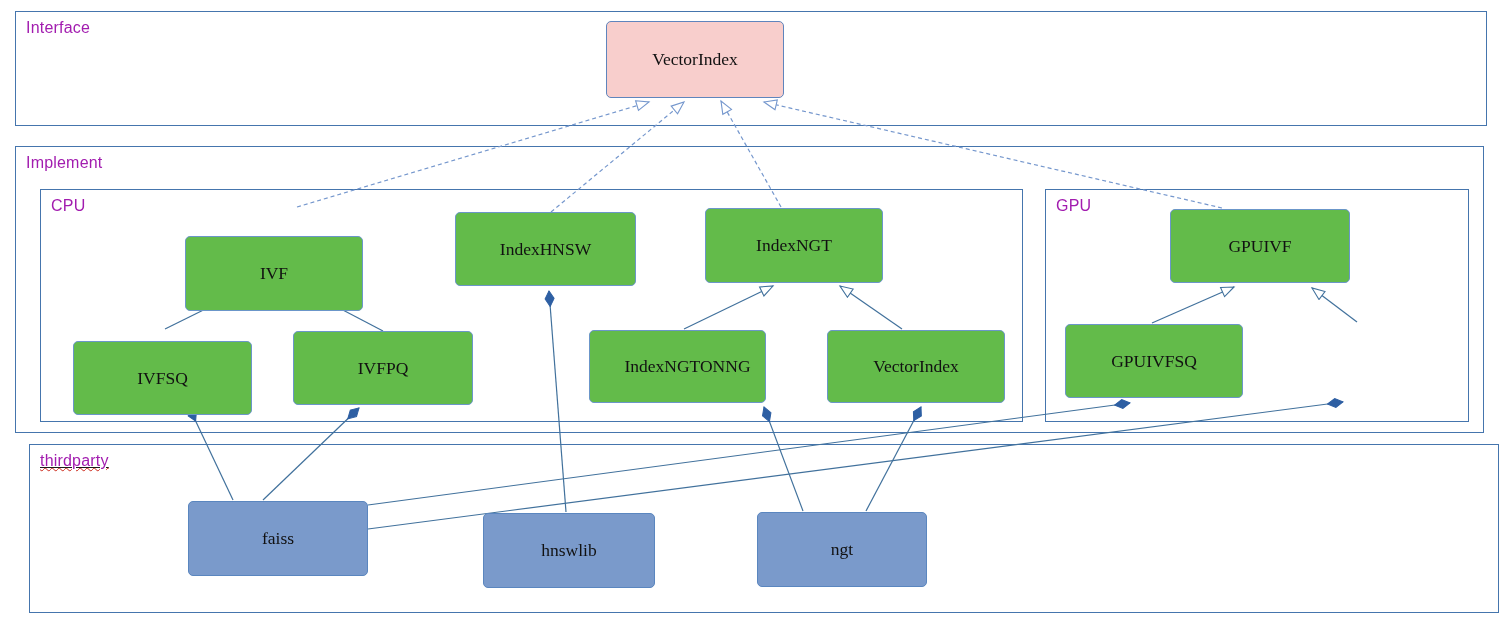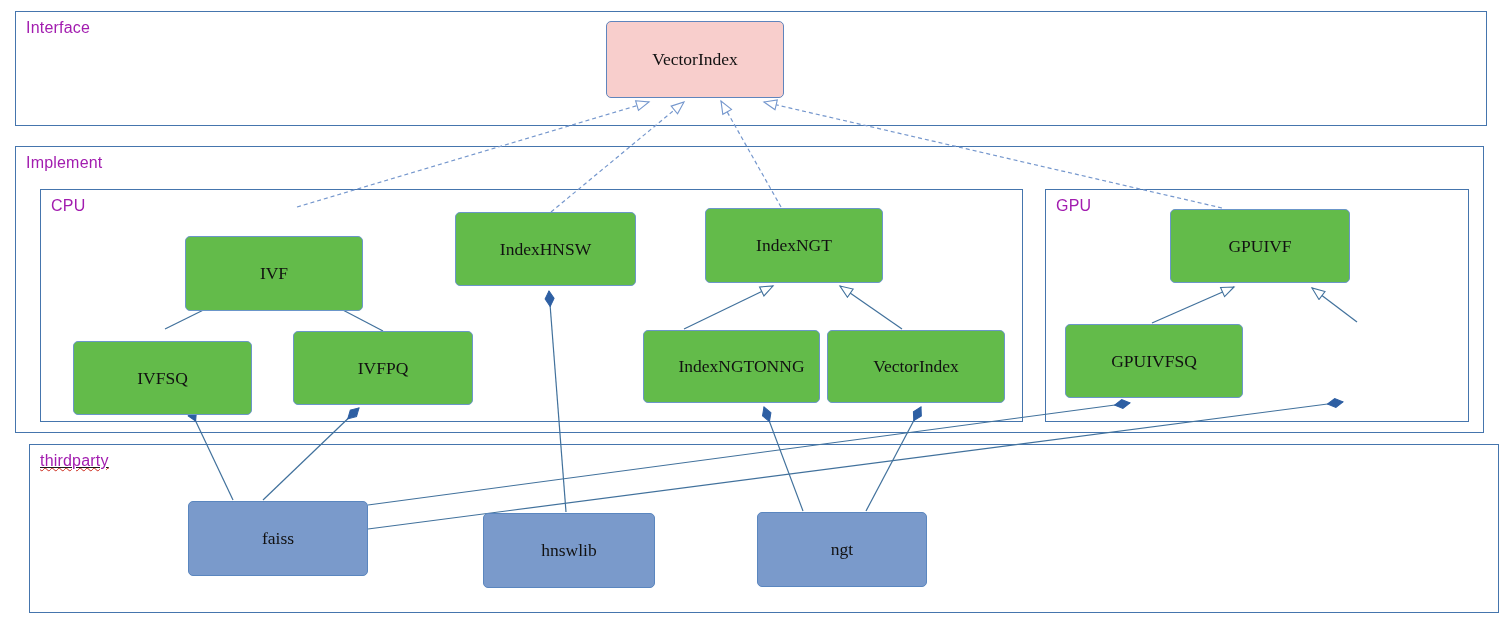--- a/index.html
+++ b/index.html
@@ -121,21 +121,21 @@
   </div>
   <div class="node node-green" style="left:705px; top:208px; width:178px; height:75px;">
     <span>IndexNGT</span>
   </div>
   <div class="node node-green" style="left:73px; top:330px; width:179px; height:74px;margin-top:11px;">
     <span>IVFSQ</span>
   </div>
   <div class="node node-green" style="left:293px; top:331px; width:180px; height:74px;">
     <span>IVFPQ</span>
   </div>
-  <div class="node node-green" style="left:643px; top:330px; width:177px; height:73px;padding-left:20px;">
+  <div class="node node-green" style="left:589px; top:330px; width:177px; height:73px;padding-left:20px;">
     <span>IndexNGTONNG</span>
   </div>
   <div class="node node-green" style="left:827px; top:330px; width:178px; height:73px;">
     <span>VectorIndex</span>
   </div>
 
   <div class="node node-green" style="left:1170px; top:209px; width:180px; height:74px;">
     <span>GPUIVF</span>
   </div>
   <div class="node node-green" style="left:1065px; top:324px; width:178px; height:74px;">

